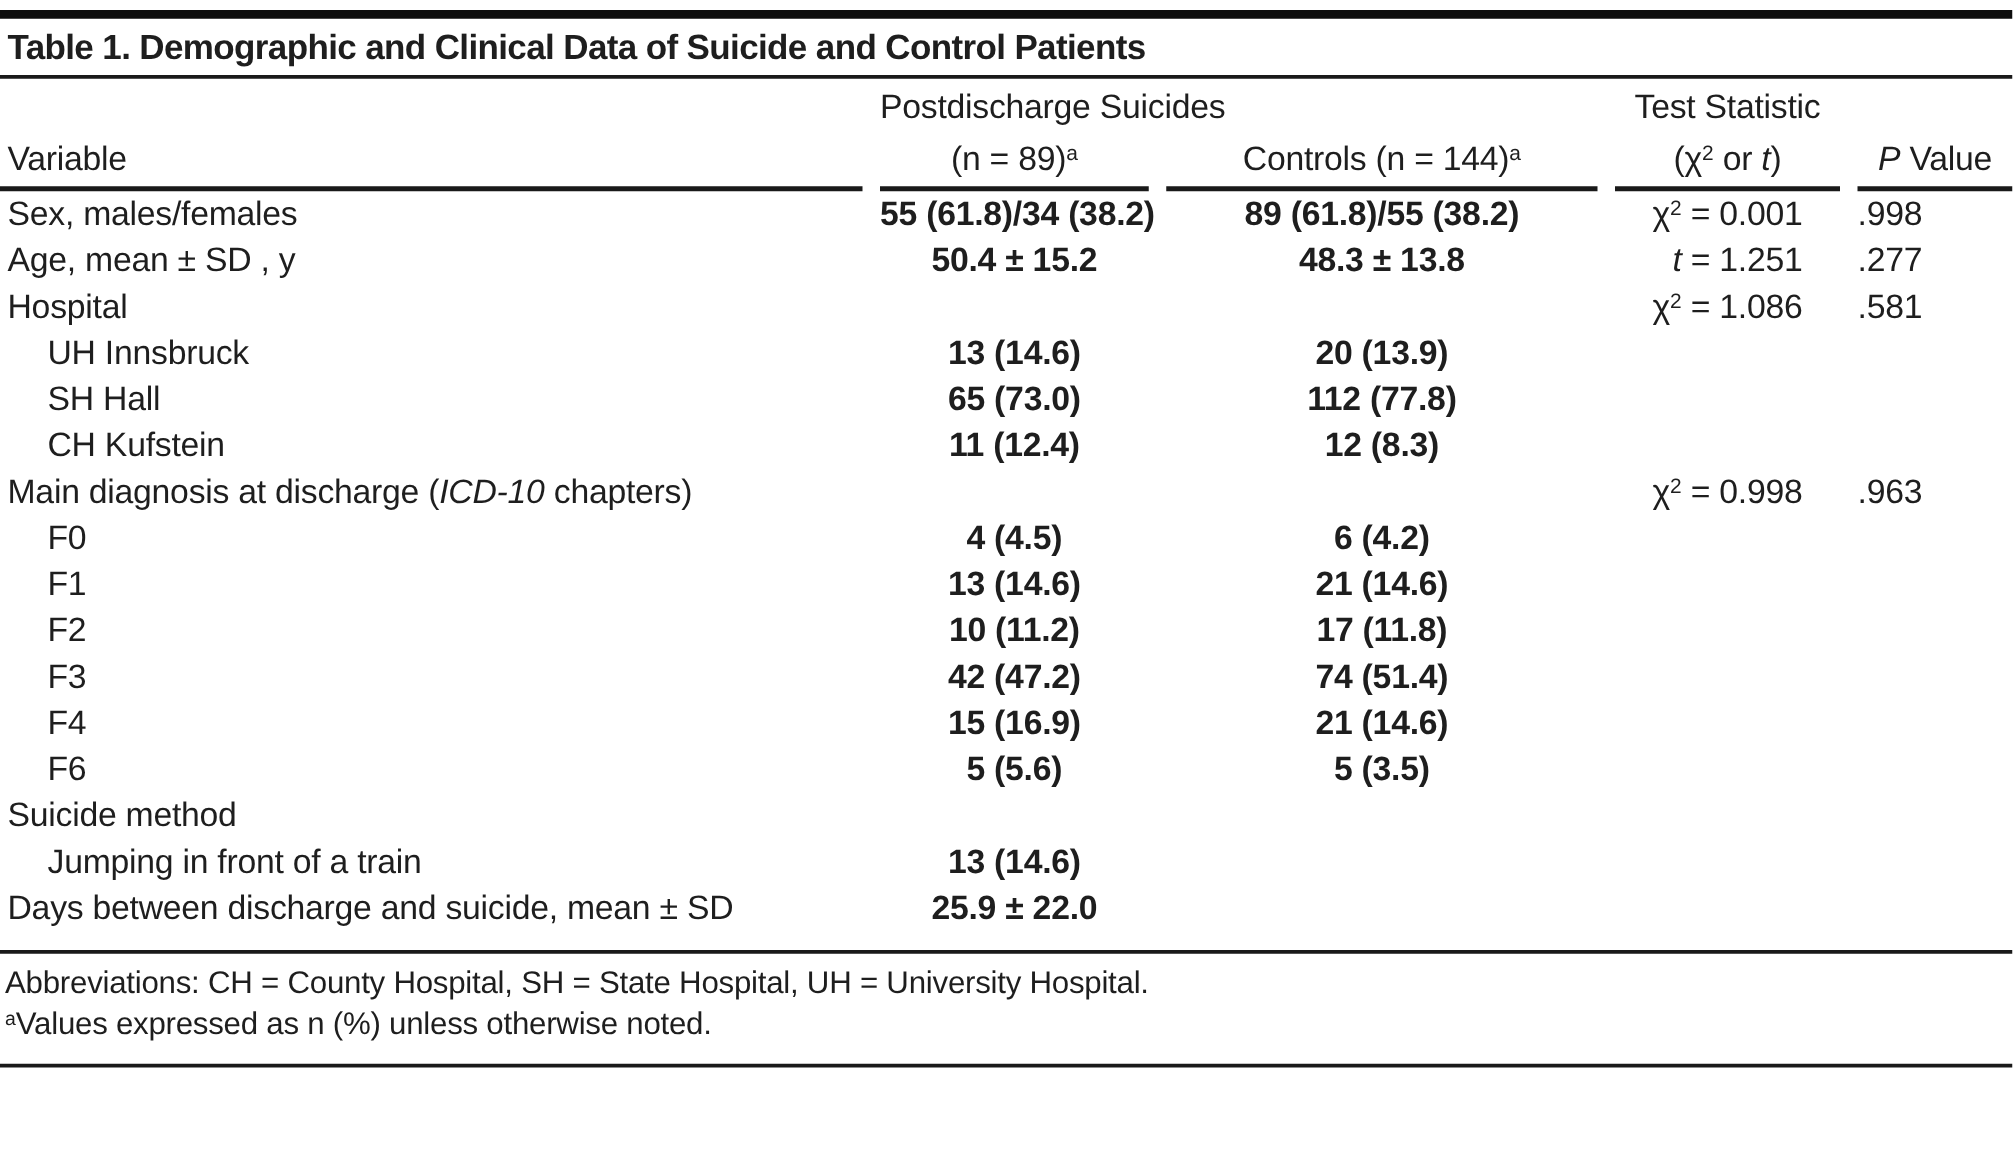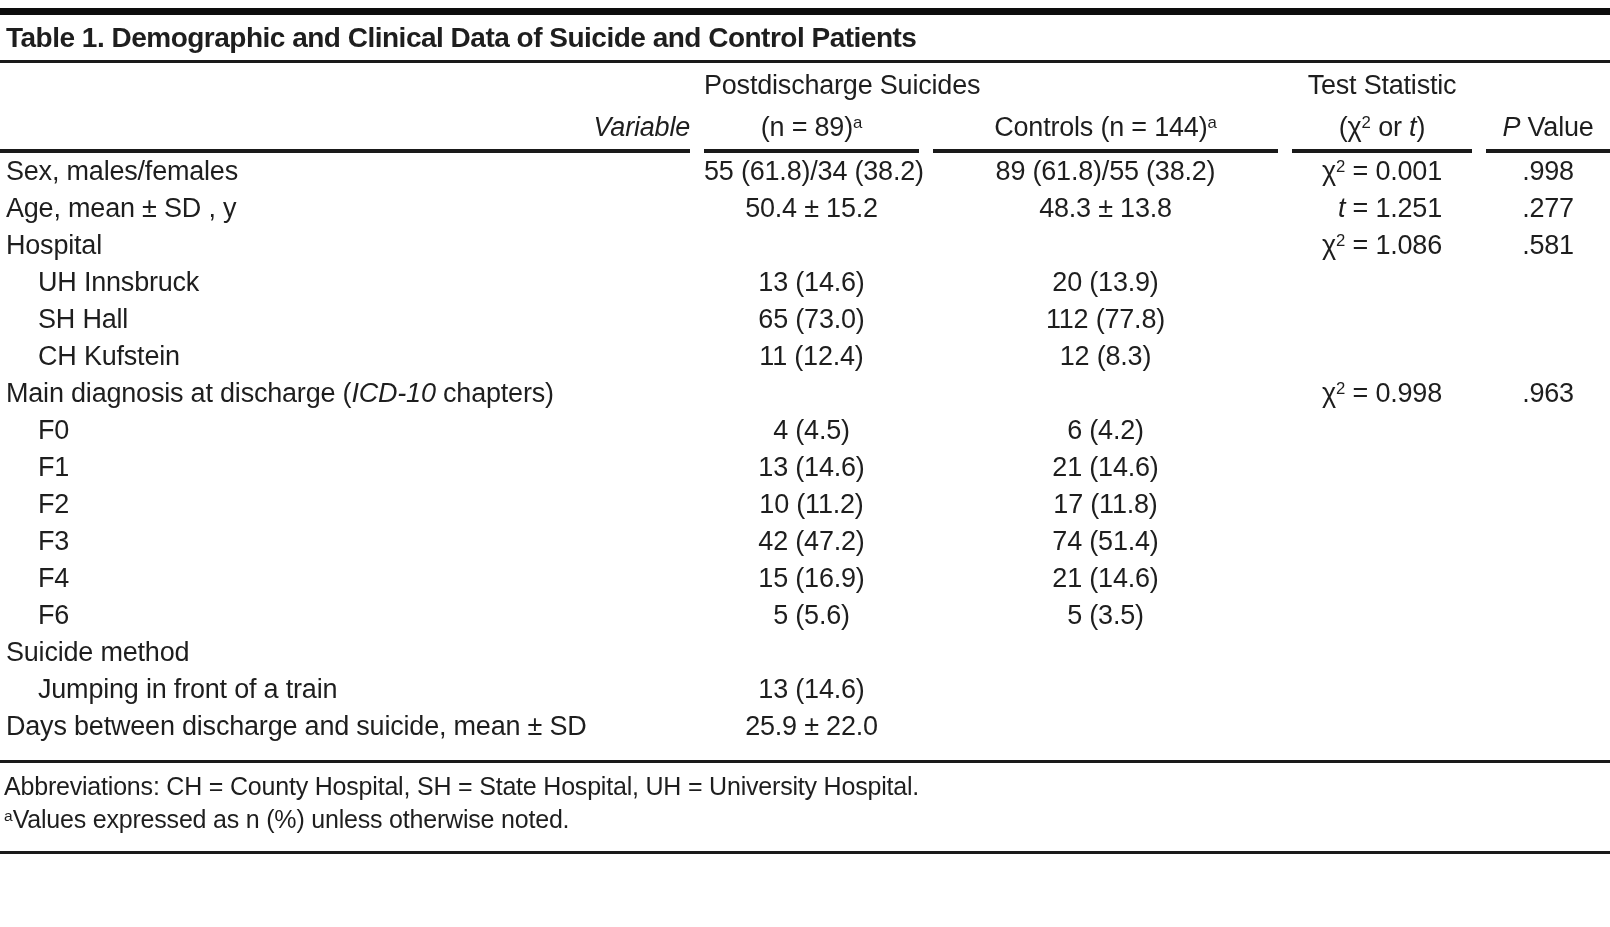--- a/index.html
+++ b/index.html
@@ -60,33 +60,32 @@
     margin-left:48px;
   }
   tr.header-b th{
     height:42px;
     vertical-align:bottom;
     padding-bottom:6px;
     text-align:center;
     border-bottom:4px solid var(--rule);
   }
   tr.header-b th.h-c1{
-    text-align:right;
+    text-align:left;
     padding-left:6px;
-    font-style:italic;
   }
   tbody td{
     height:37px;
     vertical-align:middle;
   }
   .c-var{text-align:left;padding-left:6px;margin-left:20px;}
   .c-var.indent{padding-left:38px;}
-  .c-num{text-align:center;}
+  .c-num{text-align:center;font-weight:bold;}
   .c-stat{text-align:right;padding-right:30px;}
-  .c-p{text-align:center;}
+  .c-p{}
   .sup{
     font-size:62%;
     position:relative;
     top:-0.45em;
     letter-spacing:0;
   }
   .it{font-style:italic;}
   .mid-rule{margin-top:15px;}
   .footnotes{
     margin-top:7px;

